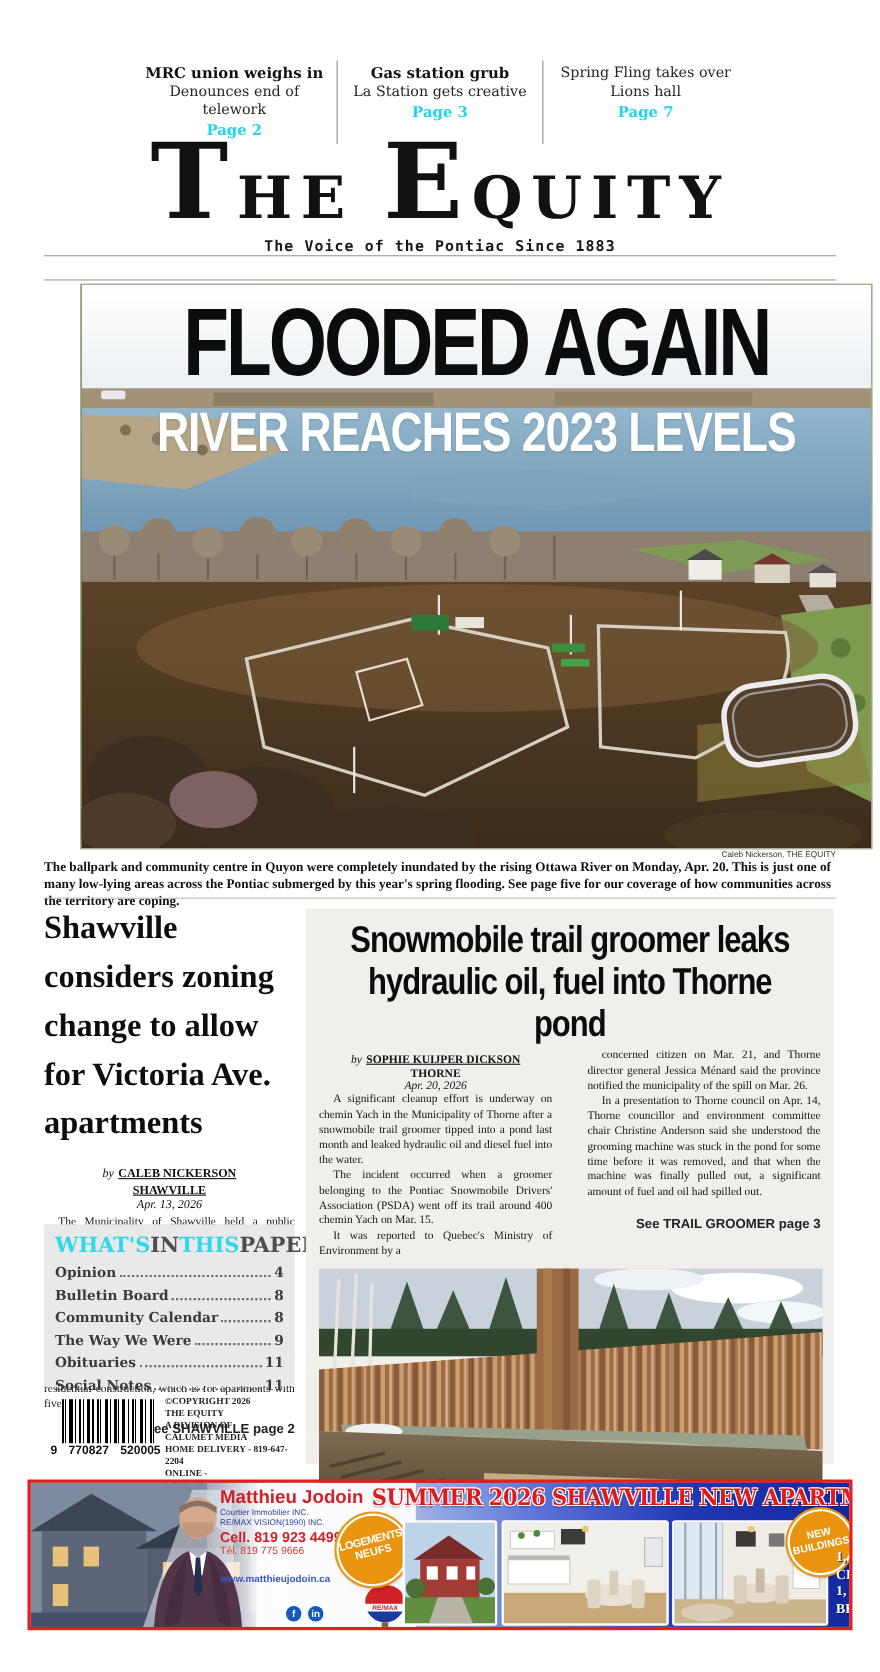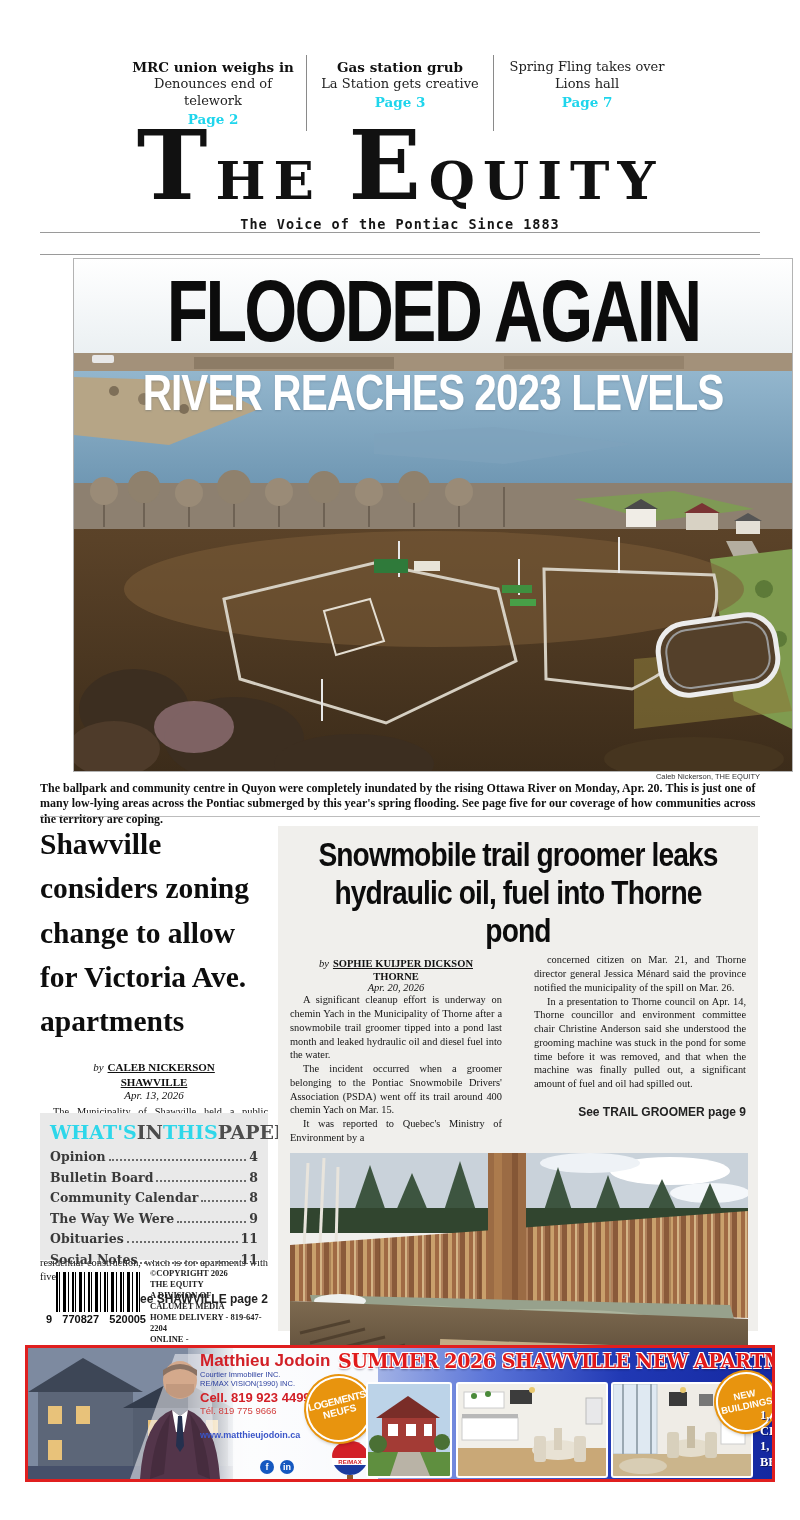--- a/index.html
+++ b/index.html
@@ -331,21 +331,21 @@
           <div class="place">THORNE</div>
           <div class="date">Apr. 20, 2026</div>
         </div>
         <p>A significant cleanup effort is underway on chemin Yach in the Municipality of Thorne after a snowmobile trail groomer tipped into a pond last month and leaked hydraulic oil and diesel fuel into the water.</p>
         <p>The incident occurred when a groomer belonging to the Pontiac Snowmobile Drivers' Association (PSDA) went off its trail around 400 chemin Yach on Mar. 15.</p>
         <p>It was reported to Quebec's Ministry of Environment by a</p>
       </div>
       <div class="main-col bodycopy">
         <p>concerned citizen on Mar. 21, and Thorne director general Jessica Ménard said the province notified the municipality of the spill on Mar. 26.</p>
         <p>In a presentation to Thorne council on Apr. 14, Thorne councillor and environment committee chair Christine Anderson said she understood the grooming machine was stuck in the pond for some time before it was removed, and that when the machine was finally pulled out, a significant amount of fuel and oil had spilled out.</p>
-        <div class="jumpline" style="margin-top:14px;">See TRAIL GROOMER page 9</div>
+        <div class="jumpline" style="margin-top:14px;">See TRAIL GROOMER page 3</div>
       </div>
     </div>
     <div class="groomer-photo">
       <svg width="458" height="213" viewBox="0 0 458 213">
         <defs>
           <pattern id="piling" width="17" height="1" patternUnits="userSpaceOnUse">
             <rect width="17" height="1" fill="#b0805a"></rect>
             <rect width="5" height="1" fill="#8a5a3a"></rect>
             <rect x="5" width="4" height="1" fill="#c9a06c"></rect>
             <rect x="9" width="4" height="1" fill="#a06a44"></rect>

